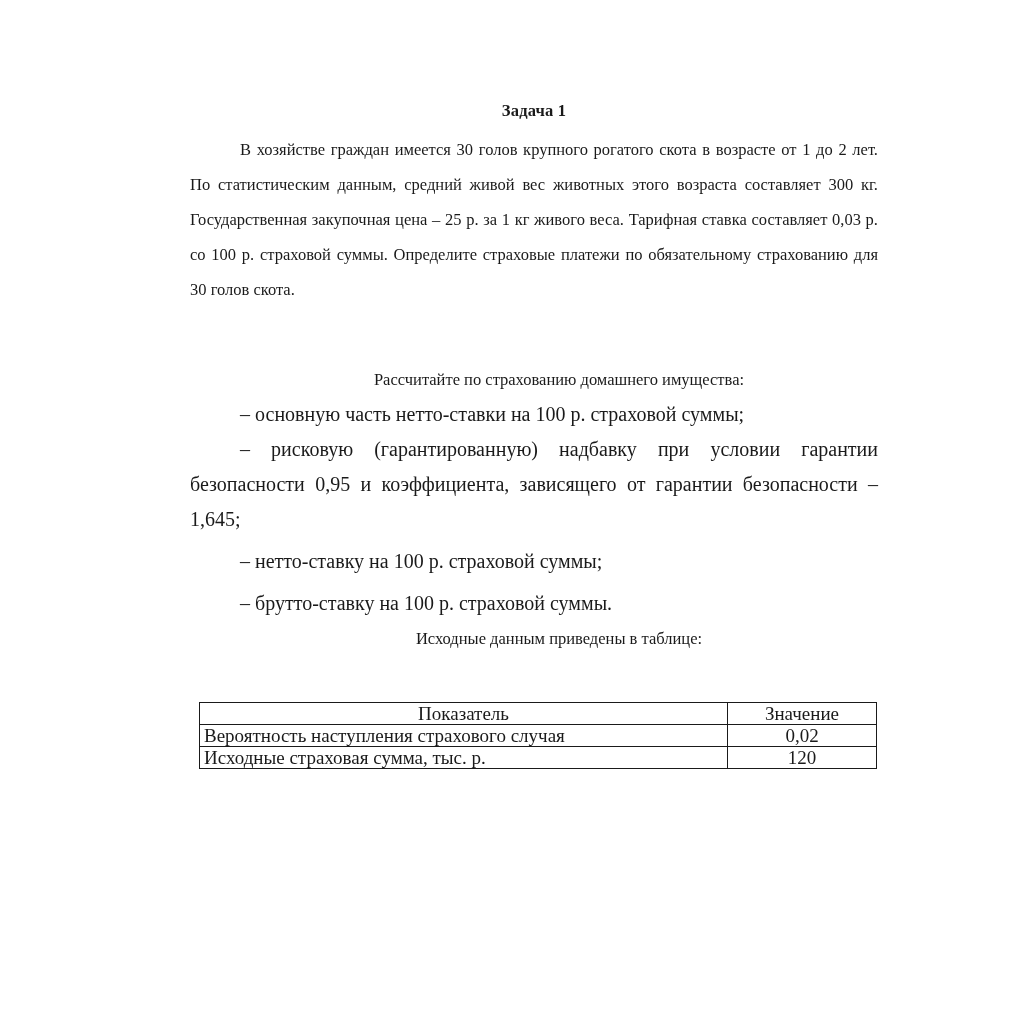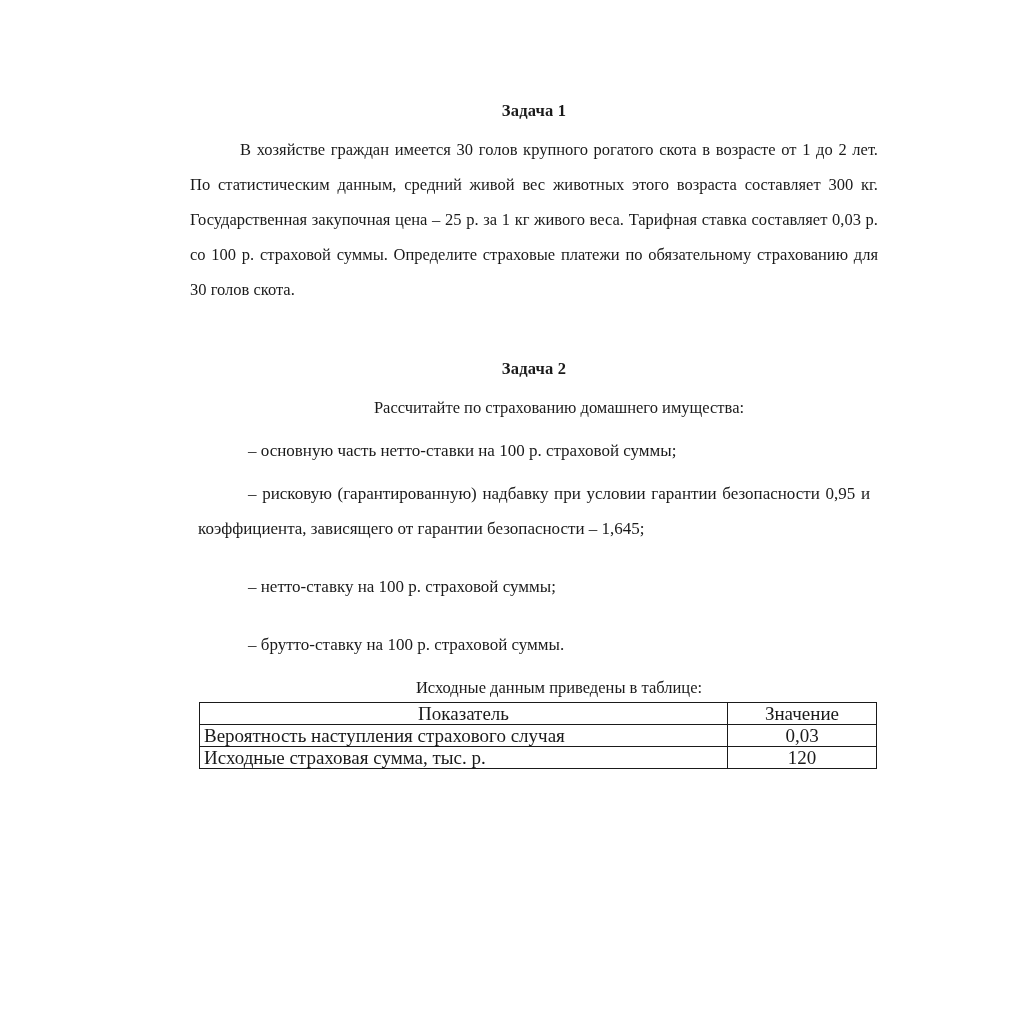--- a/index.html
+++ b/index.html
@@ -46,24 +46,24 @@
     margin: 0;
     hyphens: none;
   }
   .para.indent-first {
     text-indent: 50px;
   }
   .para.left {
     text-align: center;
   }
   .bullet {
-    font-size: 17px;
+    font-size: 20px;
     line-height: 35px;
     text-align: justify;
-    margin: 8px;
+    margin: 0;
     text-indent: 50px;
   }
   .bullet.left {
     text-align: left;
   }
 
   .gap-sm { height: 7px; }
   .gap-xl { height: 48px; }
 
   
@@ -109,21 +109,20 @@
   <div class="content">
 
     <p class="task-heading">Задача 1</p>
 
     <div class="gap-sm"></div>
 
     <p class="para indent-first">В хозяйстве граждан имеется 30 голов крупного рогатого скота в возрасте от 1 до 2 лет. По статистическим данным, средний живой вес животных этого возраста составляет 300 кг. Государственная закупочная цена – 25 р. за 1 кг живого веса. Тарифная ставка составляет 0,03 р. со 100 р. страховой суммы. Определите страховые платежи по обязательному страхованию для 30 голов скота.</p>
 
     <div class="gap-xl"></div>
 
-    <p class="task-heading">Задача 2</p>
 
     <div class="gap-sm"></div>
 
     <p class="para indent-first left">Рассчитайте по страхованию домашнего имущества:</p>
 
     <p class="bullet left">– основную часть нетто-ставки на 100 р. страховой суммы;</p>
 
     <p class="bullet">– рисковую (гарантированную) надбавку при условии гарантии безопасности 0,95 и коэффициента, зависящего от гарантии безопасности – 1,645;</p>
 
     <div class="gap-sm"></div>
@@ -146,21 +145,21 @@
       </colgroup>
       <thead>
         <tr>
           <th class="col-indicator">Показатель</th>
           <th class="col-value">Значение</th>
         </tr>
       </thead>
       <tbody>
         <tr>
           <td class="cell-label">Вероятность наступления страхового случая</td>
-          <td class="cell-value">0,03</td>
+          <td class="cell-value">0,02</td>
         </tr>
         <tr>
           <td class="cell-label">Исходные страховая сумма, тыс. р.</td>
           <td class="cell-value">120</td>
         </tr>
       </tbody>
     </table>
   </div>
 
 </div>

